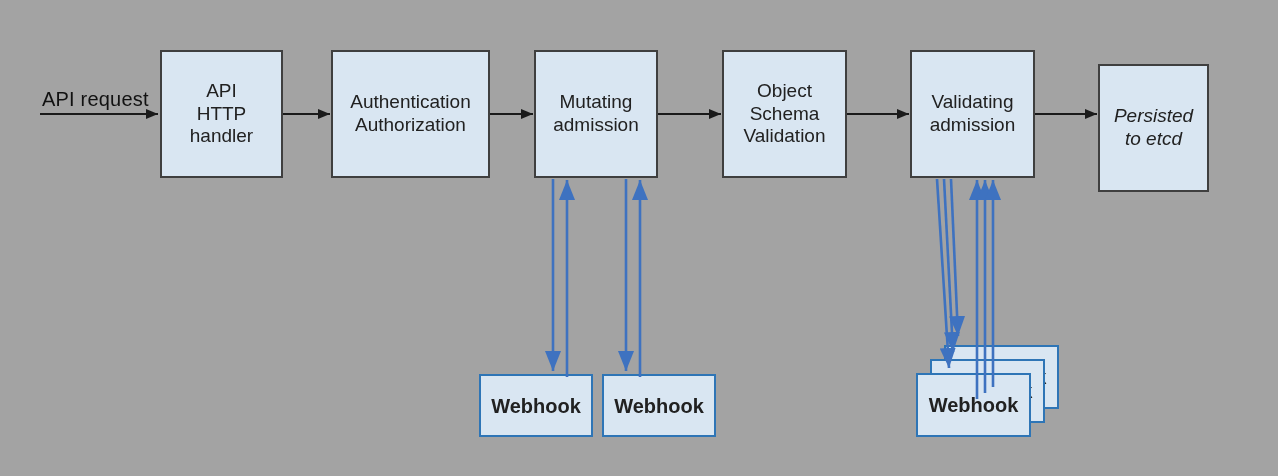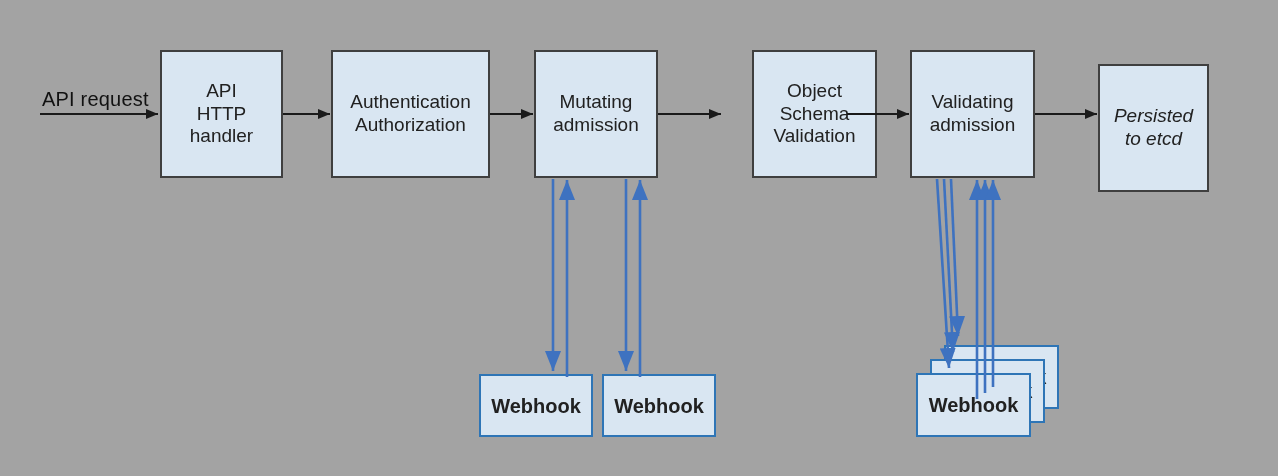--- a/index.html
+++ b/index.html
@@ -9,21 +9,21 @@
 
   .node { position: absolute; box-sizing: border-box;
     background: var(--node-fill); border: 2px solid var(--node-border);
     display: flex; align-items: center; justify-content: center;
     text-align: center; color: #212121; }
   .node .label { white-space: pre-line; font-size: 19px; line-height: 1.2; }
 
   .n0 { left: 160px;  top: 50px; width: 123px; height: 128px; }
   .n1 { left: 331px;  top: 50px; width: 159px; height: 128px; }
   .n2 { left: 534px;  top: 50px; width: 124px; height: 128px; }
-  .n3 { left: 722px;  top: 50px; width: 125px; height: 128px; margin-left: 30px; }
+  .n3 { left: 722px;  top: 50px; width: 125px; height: 128px; }
   .n4 { left: 910px;  top: 50px; width: 125px; height: 128px; }
   .n5 { left: 1098px; top: 64px; width: 111px; height: 128px; font-style: italic; }
 
   .webhook { border-color: var(--webhook-border); }
   .webhook .label { font-size: 20px; font-weight: 600; text-align: right; }
   .wm1 { left: 479px; top: 374px; width: 114px; height: 63px; }
   .wm2 { left: 602px; top: 374px; width: 114px; height: 63px; }
   .wv-back  { left: 944px; top: 345px; width: 115px; height: 64px; }
   .wv-mid   { left: 930px; top: 359px; width: 115px; height: 64px; }
   .wv-front { left: 916px; top: 373px; width: 115px; height: 64px; }

